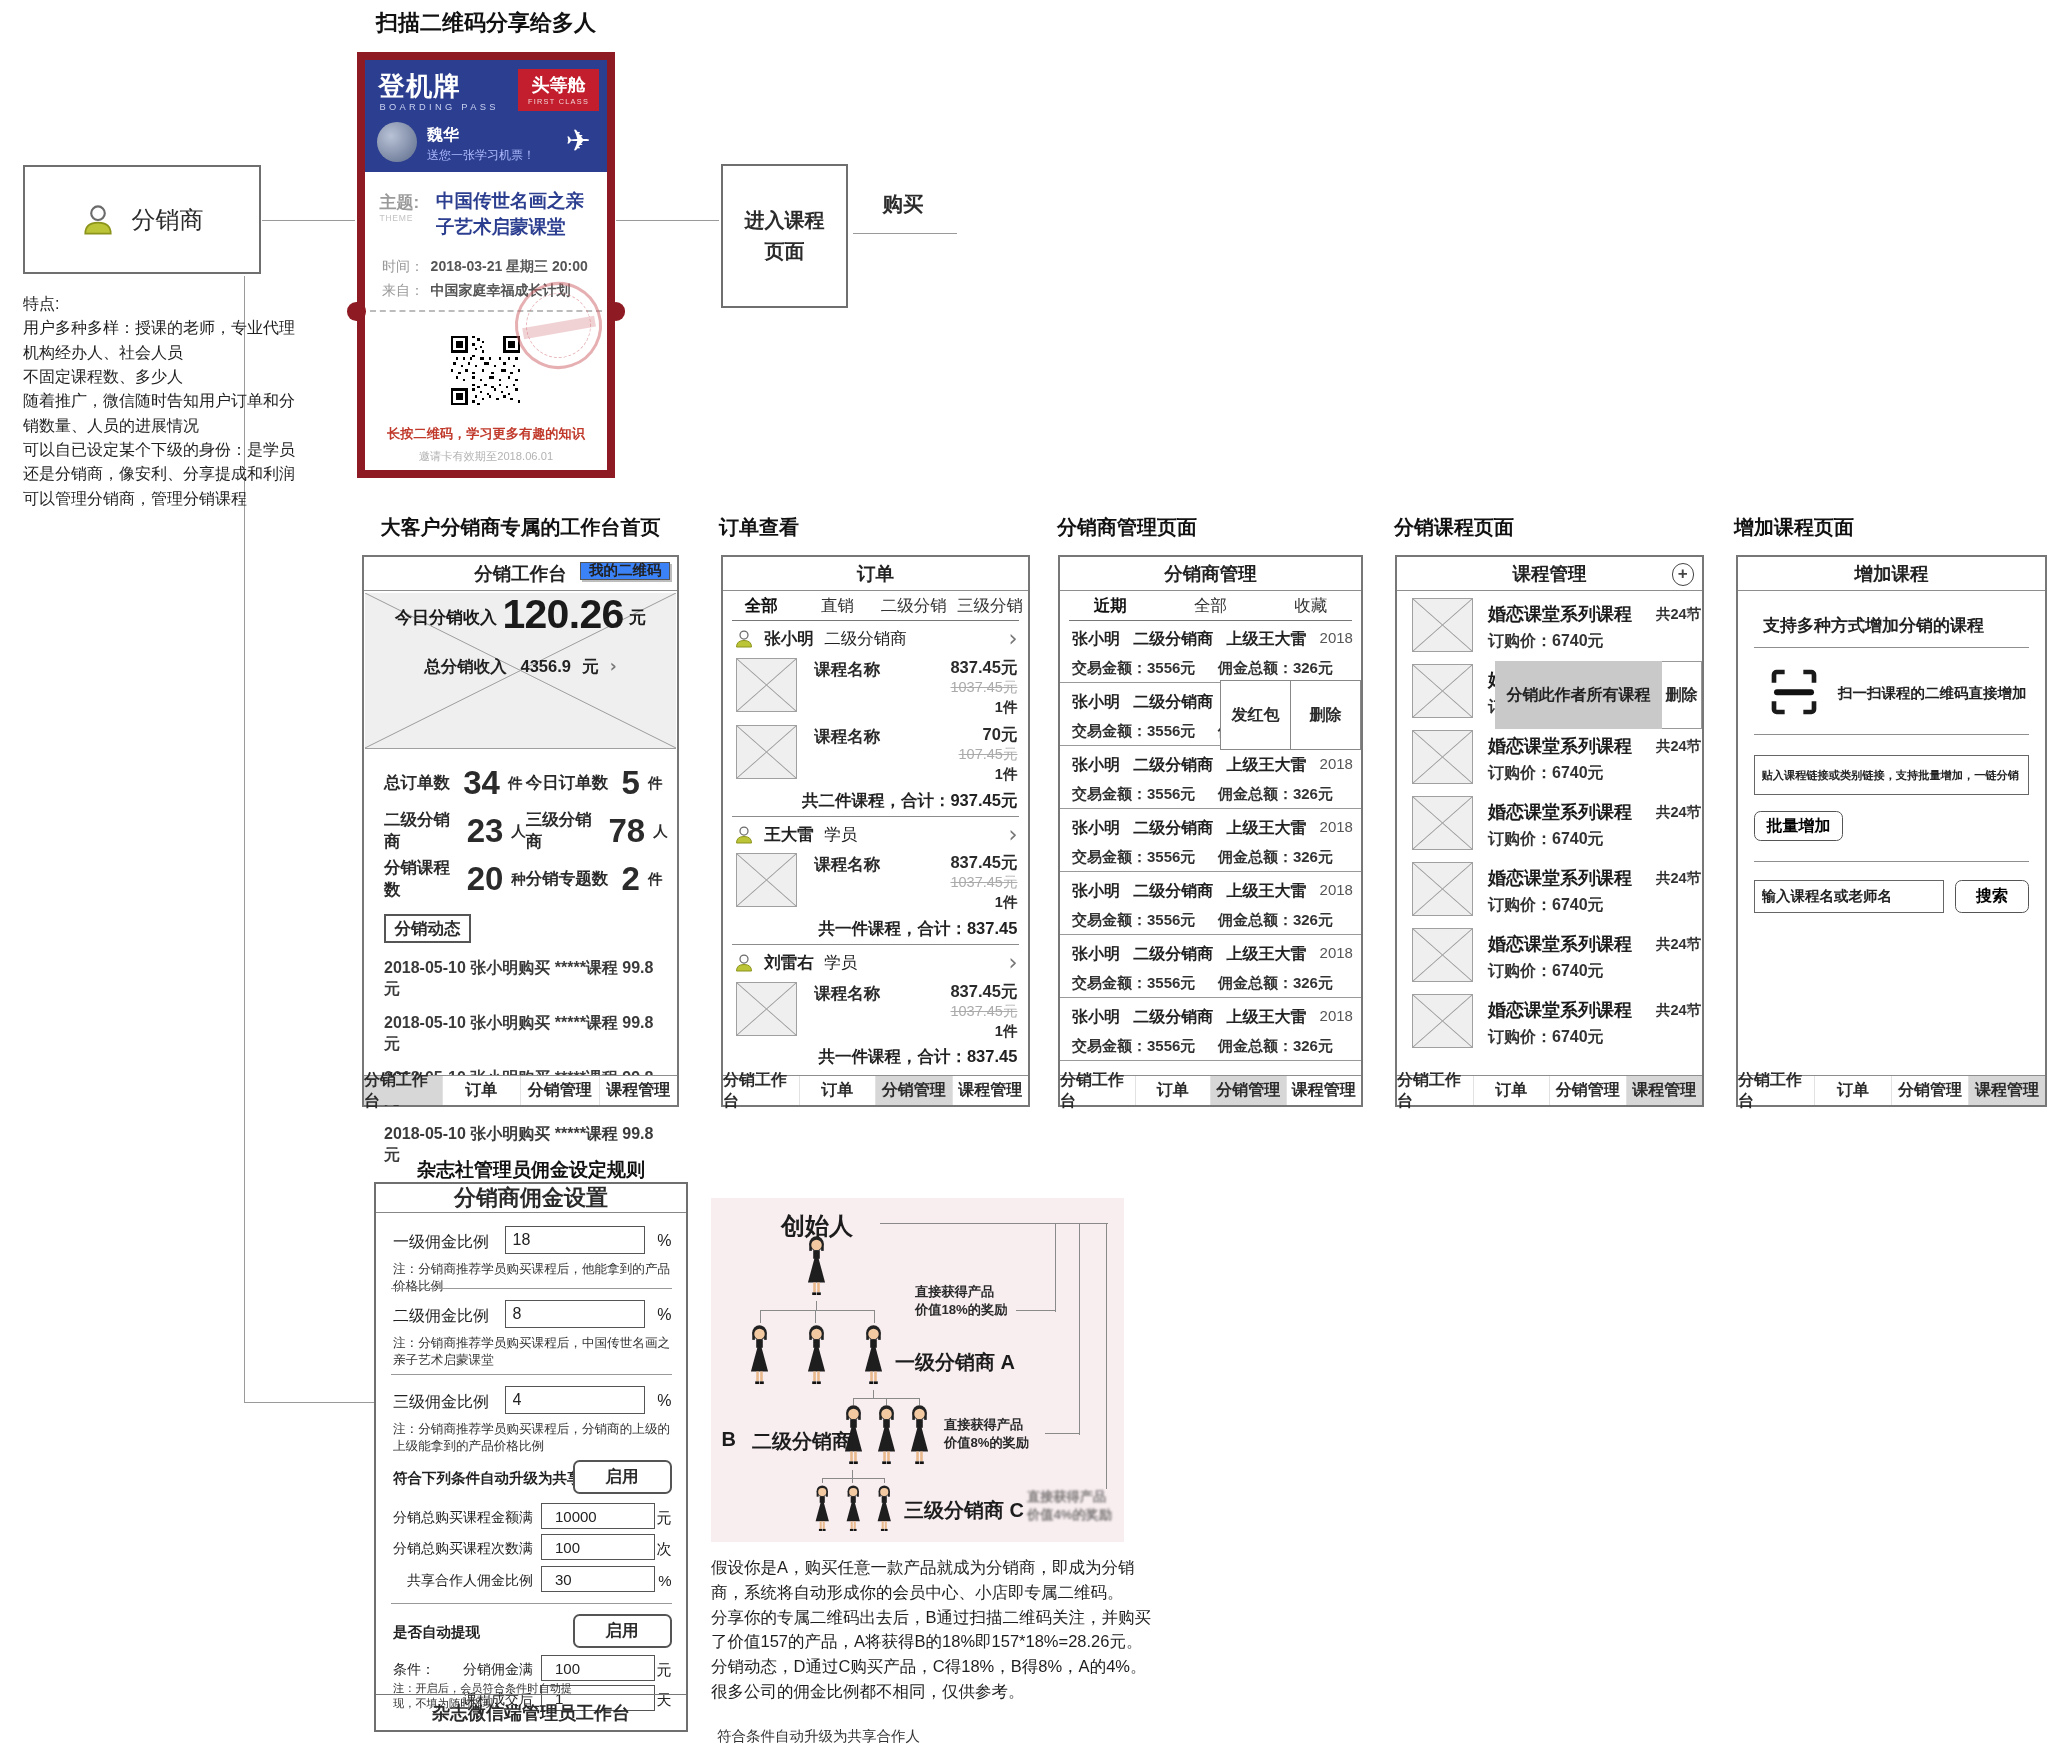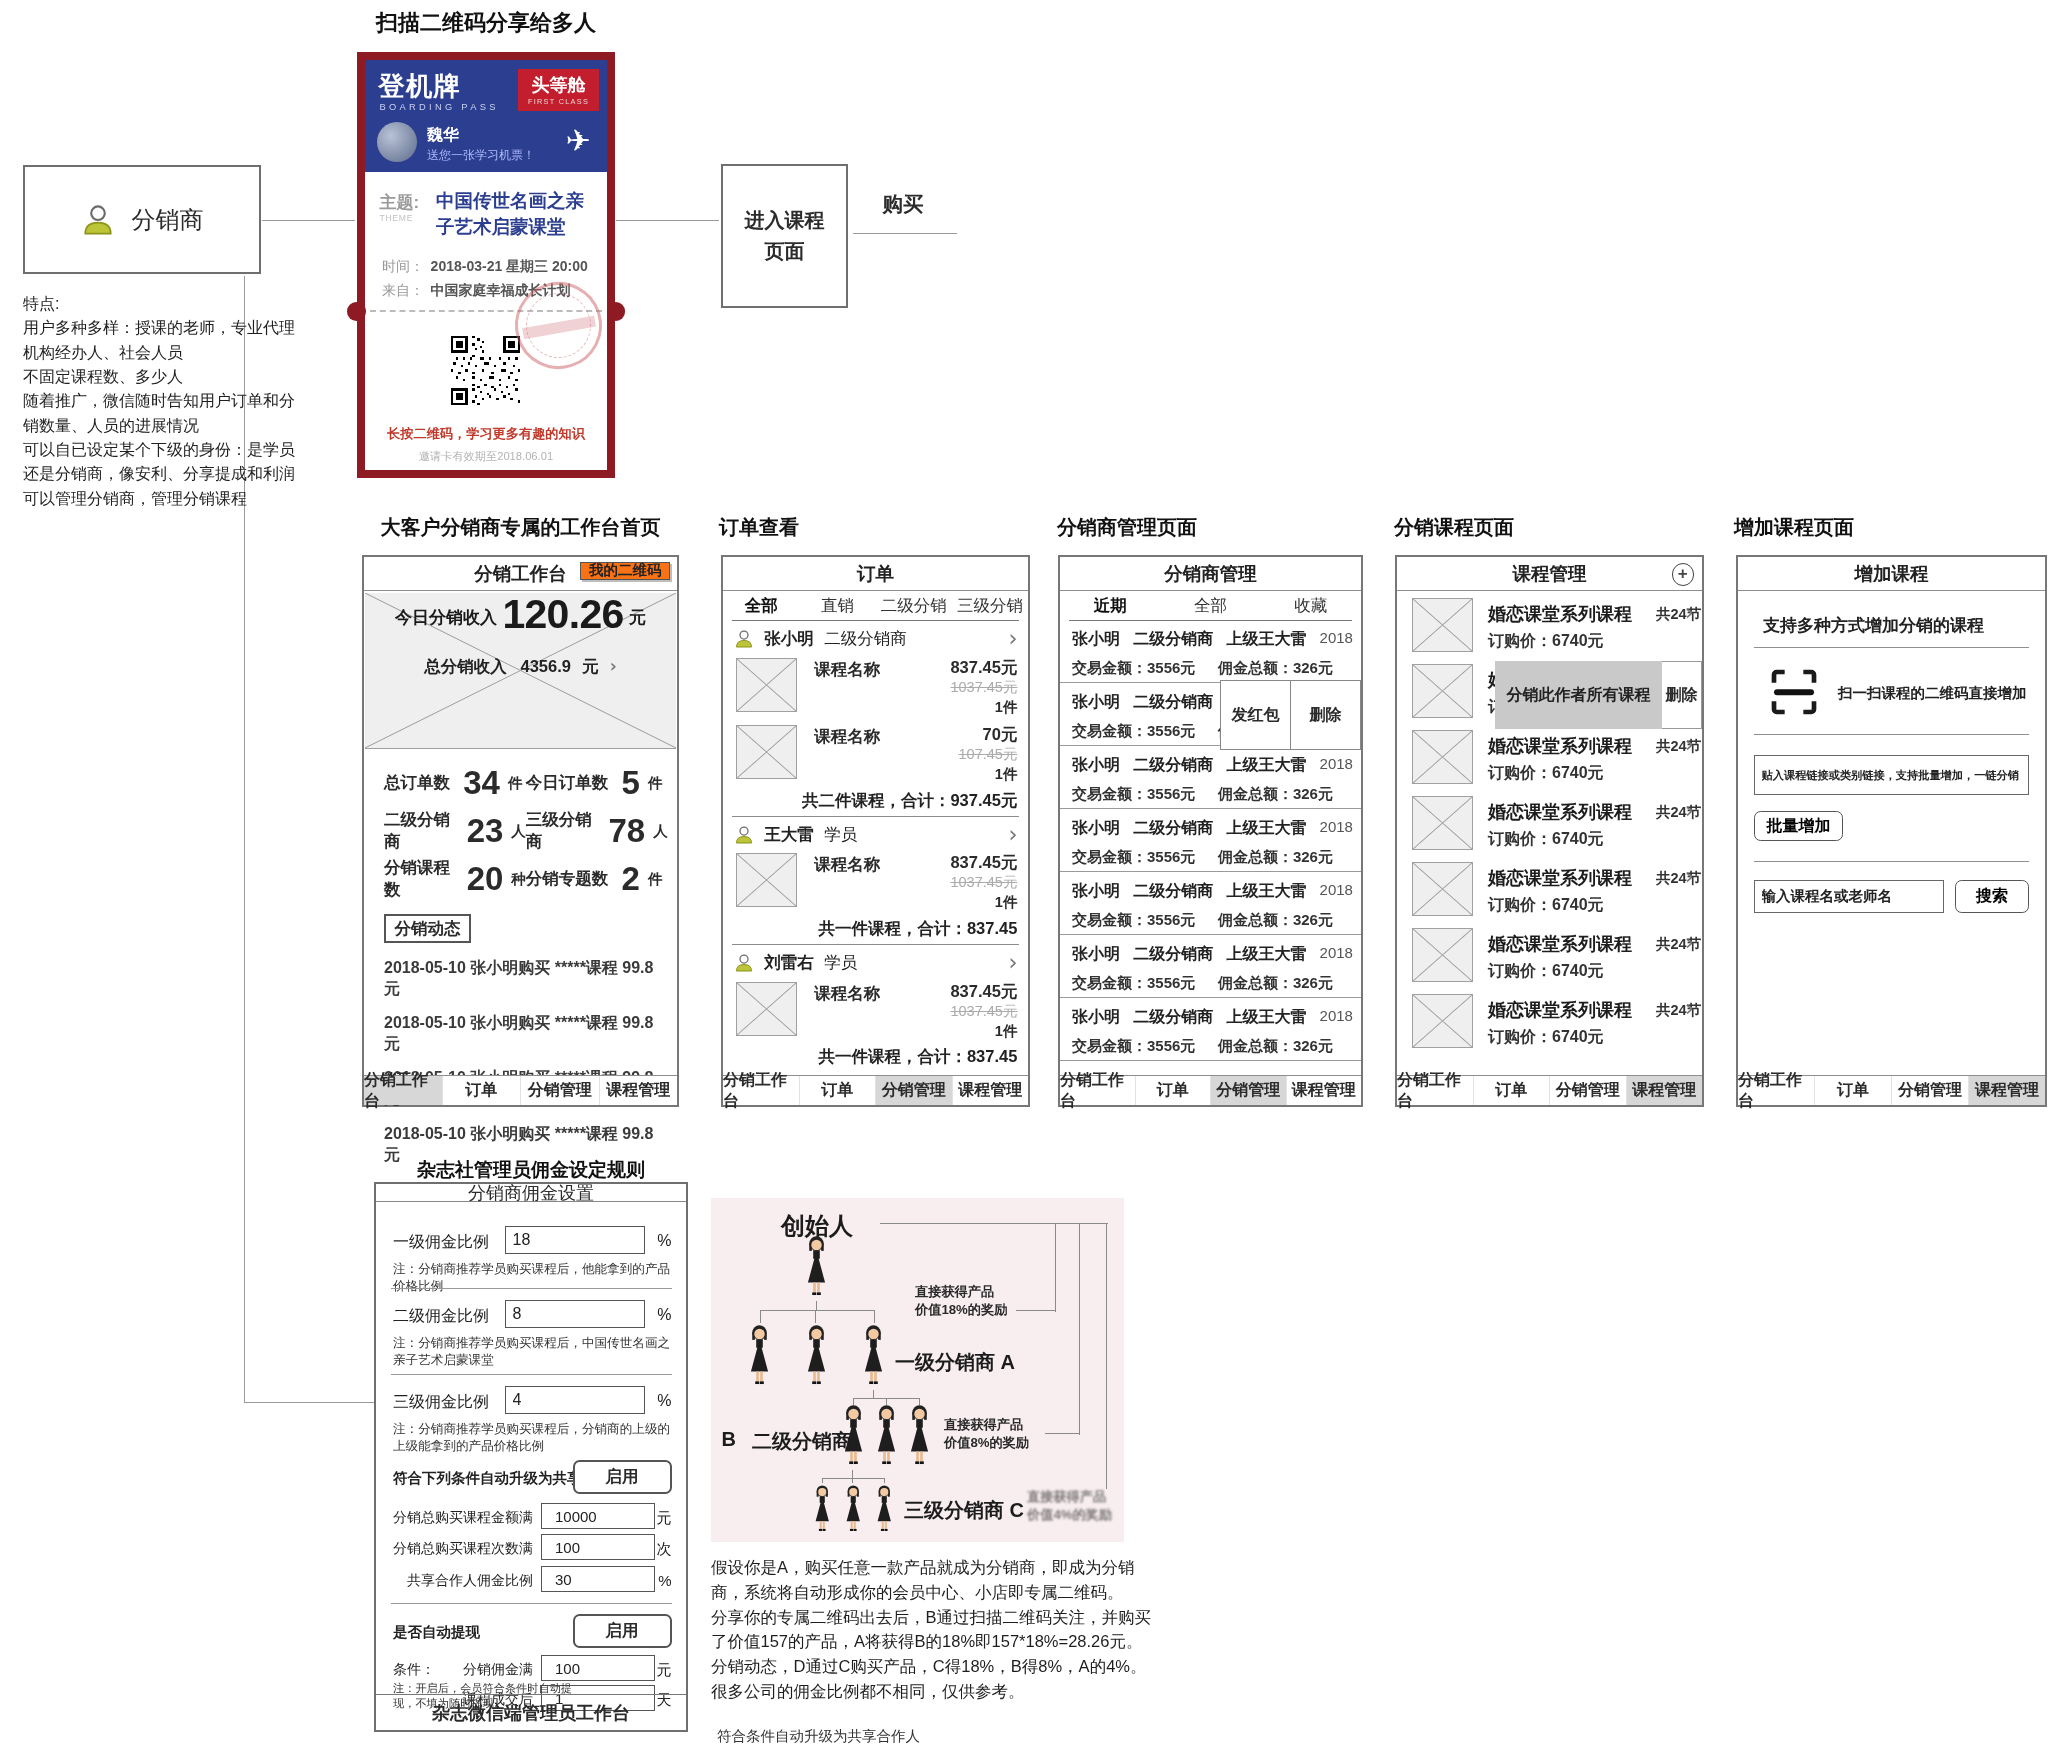--- a/index.html
+++ b/index.html
@@ -59,21 +59,21 @@
   .pnav>div:nth-of-type(1){border-left:none}
   .pnav>div.active{background:#d7d7d7}
   .tabs{position:absolute;left:0;right:0;top:34px;height:29px;display:flex;align-items:center;font-size:16.5px;color:#333}
   .tabs>div{flex:1;text-align:center}
   .tabs>div:nth-of-type(1){font-weight:bold;color:#111}
   .tabsep{position:absolute;left:9.3px;right:9.3px;top:63px;height:1.3px;background:#777}
   .chev{color:#777;font-size:22.5px;font-family:"DejaVu Sans",sans-serif;line-height:1}
 
   
   .qrbtn{position:absolute;right:6.6px;top:4.6px;height:18px;padding:8px 8px;border:1.3px solid #555;
-         background:#f97316;font-size:14.5px;font-weight:600;display:flex;align-items:center;box-shadow:2px 2px 0 #bdbdbd}
+         background:#3b82f6;font-size:14.5px;font-weight:600;display:flex;align-items:center;box-shadow:2px 2px 0 #bdbdbd}
   .hero{position:absolute;left:1.3px;right:1.3px;top:36px;height:156px;border-width:0 0 1.3px 0}
   .today{position:absolute;left:0;right:0;top:34px;text-align:center;color:#1a1a1a}
   .today .tl{font-size:17px;font-weight:bold;vertical-align:5.3px}
   .today .tv{font-size:41px;font-weight:bold;letter-spacing:-0.7px;margin:0 5.3px}
   .today .tu{font-size:17px;font-weight:bold;vertical-align:5.3px}
   .totalrow{position:absolute;left:0;right:0;top:99px;text-align:center;font-size:16.5px;font-weight:600;color:#222}
   .totalrow .chev{font-size:17px;margin-left:6.6px}
   .stats{position:absolute;left:20px;right:9.3px;top:202px;display:grid;grid-template-columns:1fr 1fr}
   .scell{height:48px;display:flex;align-items:center}
   .scell .sl{font-size:16.5px;font-weight:bold}
@@ -131,22 +131,22 @@
           font-weight:600;padding:0 6.6px;color:#222;font-family:inherit;background:#fff}
   .p5batch{position:absolute;left:16px;top:254px;width:89px;height:30px;border:1.7px solid #555;border-radius:6.6px;
            background:#fff;font-size:16px;font-weight:600;font-family:inherit}
   .p5search{position:absolute;left:16px;top:323px;width:190px;height:33px;border:1.7px solid #666;font-size:14.5px;
             padding:0 6.6px;color:#222;font-weight:600;font-family:inherit;background:#fff}
   .p5sbtn{position:absolute;right:16px;top:323px;width:74px;height:33px;border:1.7px solid #555;border-radius:6.6px;
           background:#fff;font-size:16px;font-weight:bold;font-family:inherit}
 
   
   .form{position:absolute;left:374px;top:1182px;width:314px;height:550px;border:2px solid #6f6f6f;background:#fff}
-  .fhead{position:absolute;left:0;right:0;top:0;height:18px;border-bottom:1.3px solid #888;
-         display:flex;align-items:center;justify-content:center;font-size:18px;font-weight:normal}
+  .fhead{position:absolute;left:0;right:0;top:0;height:29px;border-bottom:1.3px solid #888;
+         display:flex;align-items:center;justify-content:center;font-size:22px;font-weight:bold}
   .frow{position:absolute;left:17px;right:14.5px;height:29px}
   .frow .fl{position:absolute;left:0;top:6px;font-size:16px;color:#222}
   .frow input{position:absolute;left:112px;top:0;width:140px;height:28px;border:1.7px solid #555;font-size:16px;
               padding:0 6.6px;font-family:inherit;color:#222;background:#fff}
   .frow .fu{position:absolute;right:0;top:6px;font-size:16px;color:#222}
   .fnote{position:absolute;left:17px;right:14.5px;font-size:12.6px;color:#333;line-height:1.35}
   .fdiv{position:absolute;left:14.5px;right:14.5px;height:1.3px;background:#999}
   .fsec{position:absolute;left:17px;right:14.5px;height:34px}
   .fsec .fl{position:absolute;left:0;top:9.3px;font-size:14.5px;color:#222;font-weight:600}
   .ebtn{position:absolute;right:0;top:0;width:99px;height:34px;border:2px solid #555;border-radius:6.6px;background:#fff;

